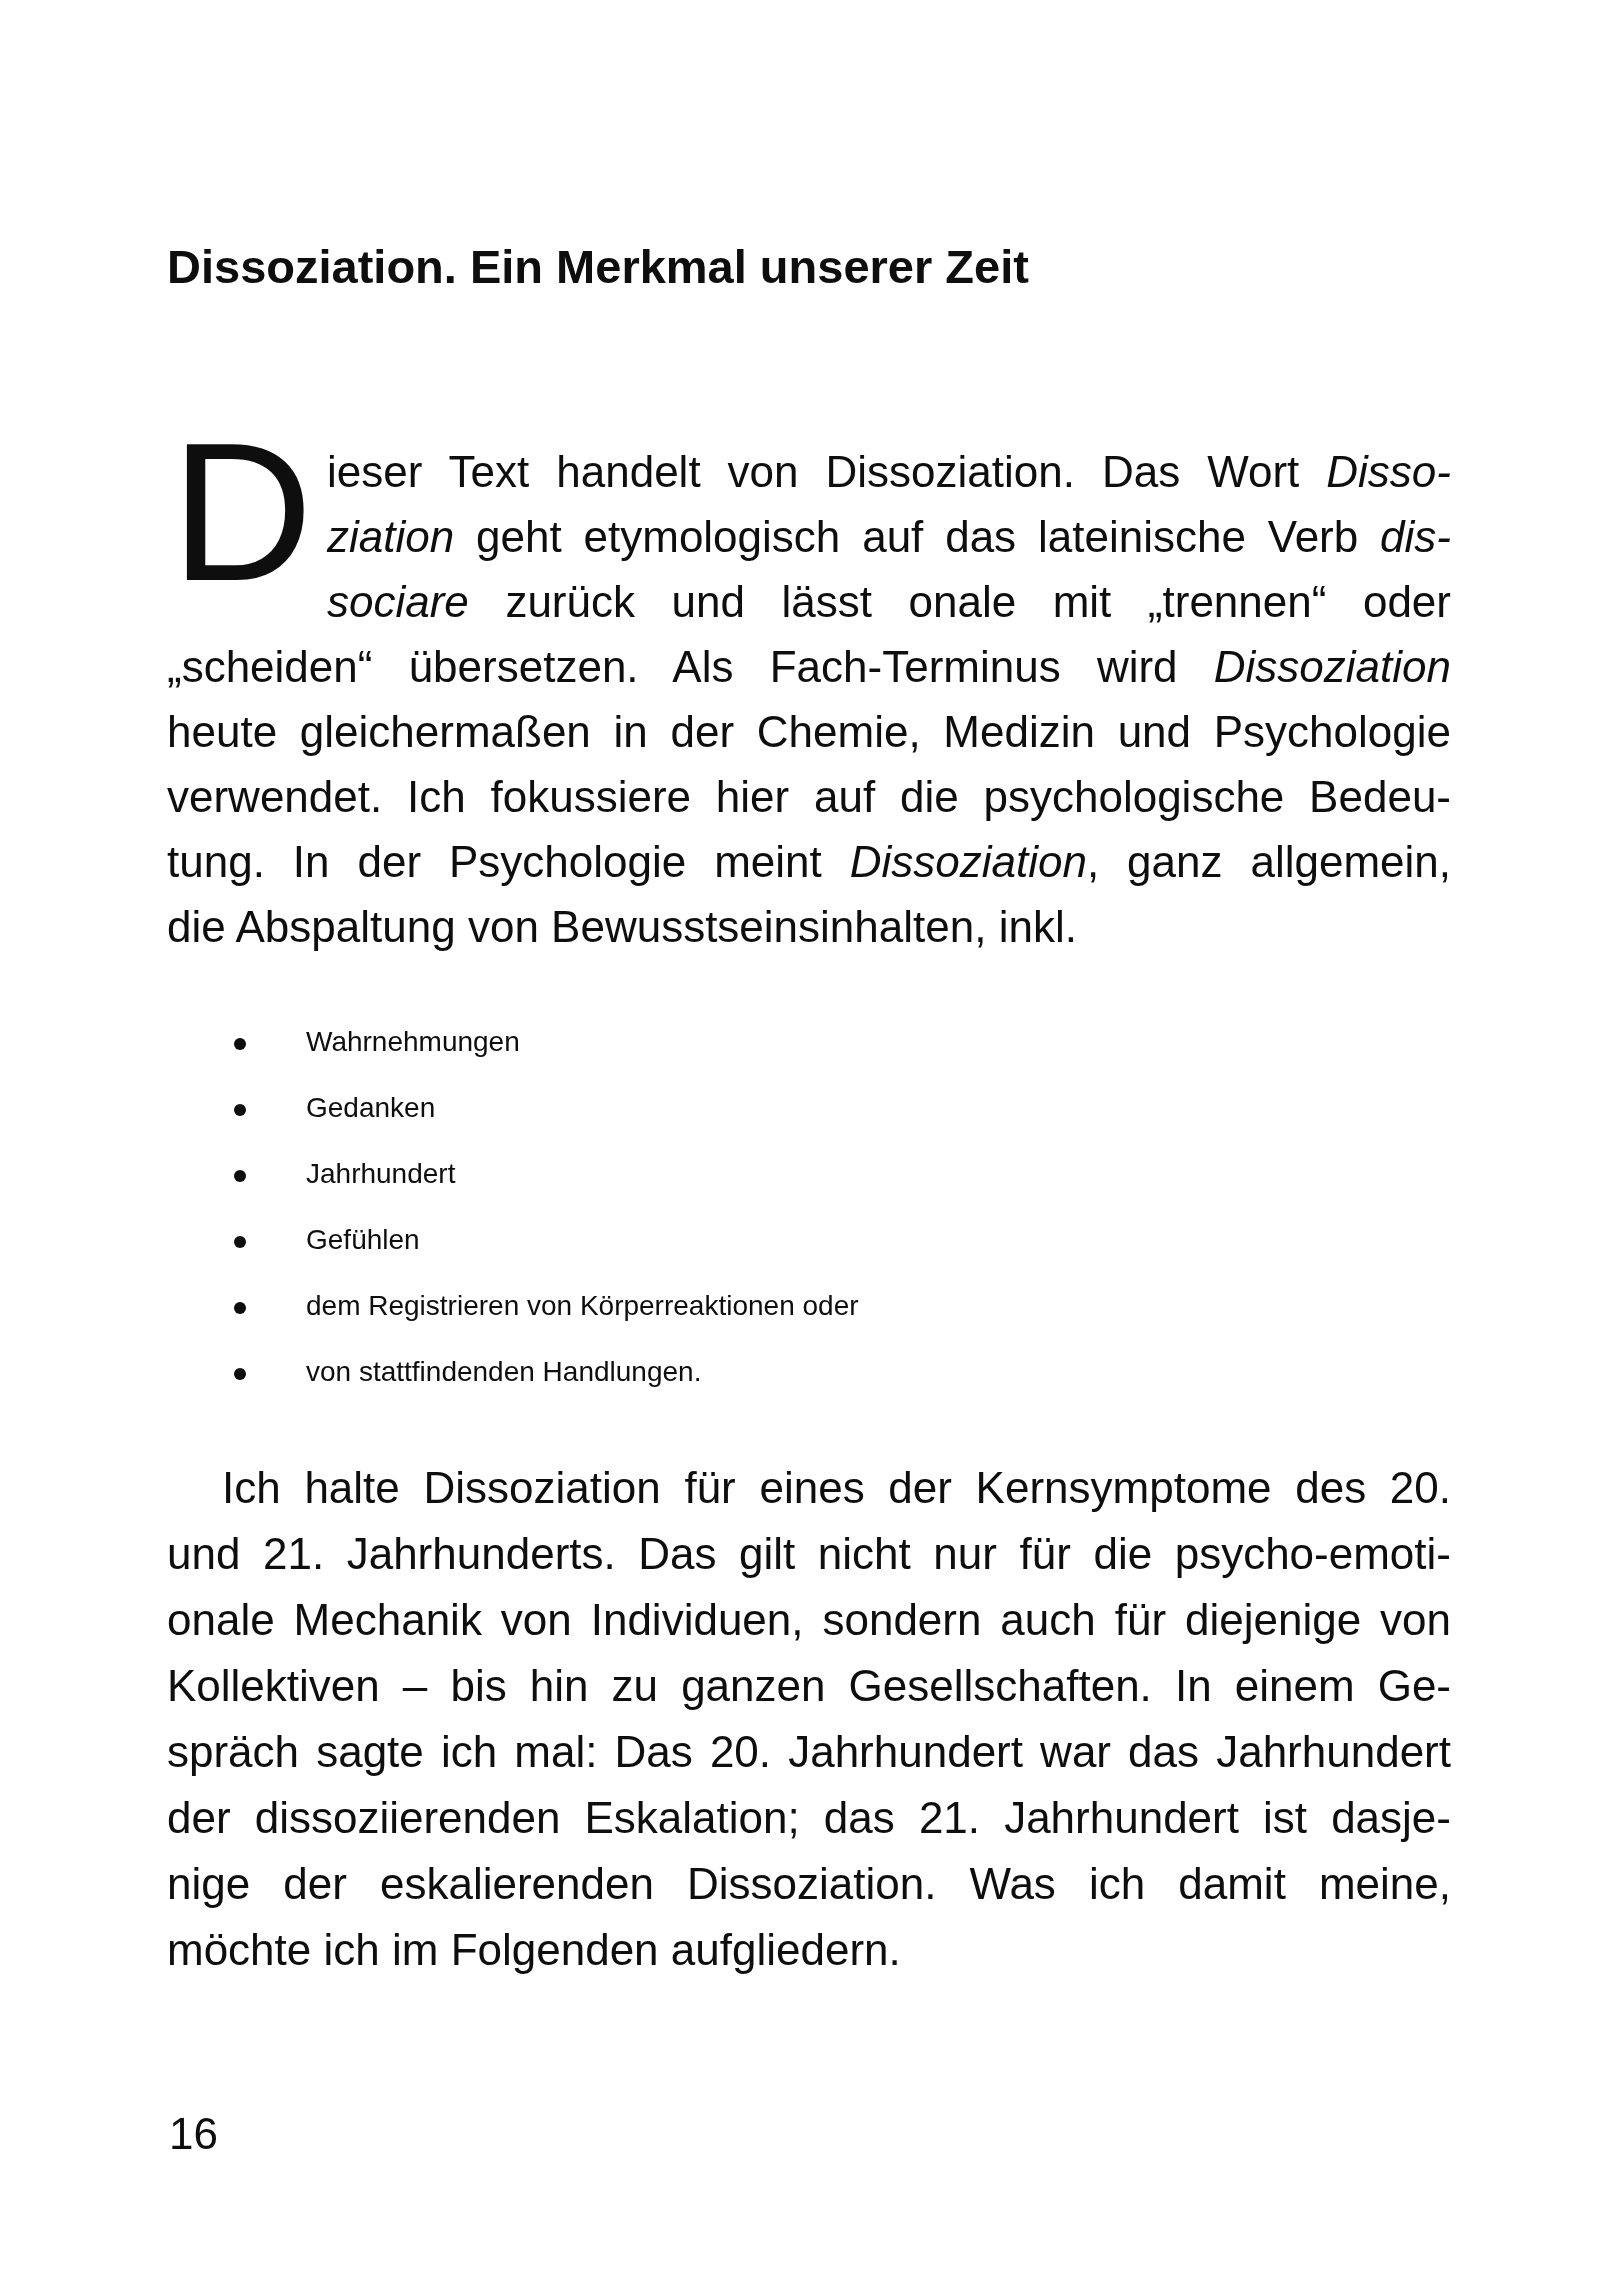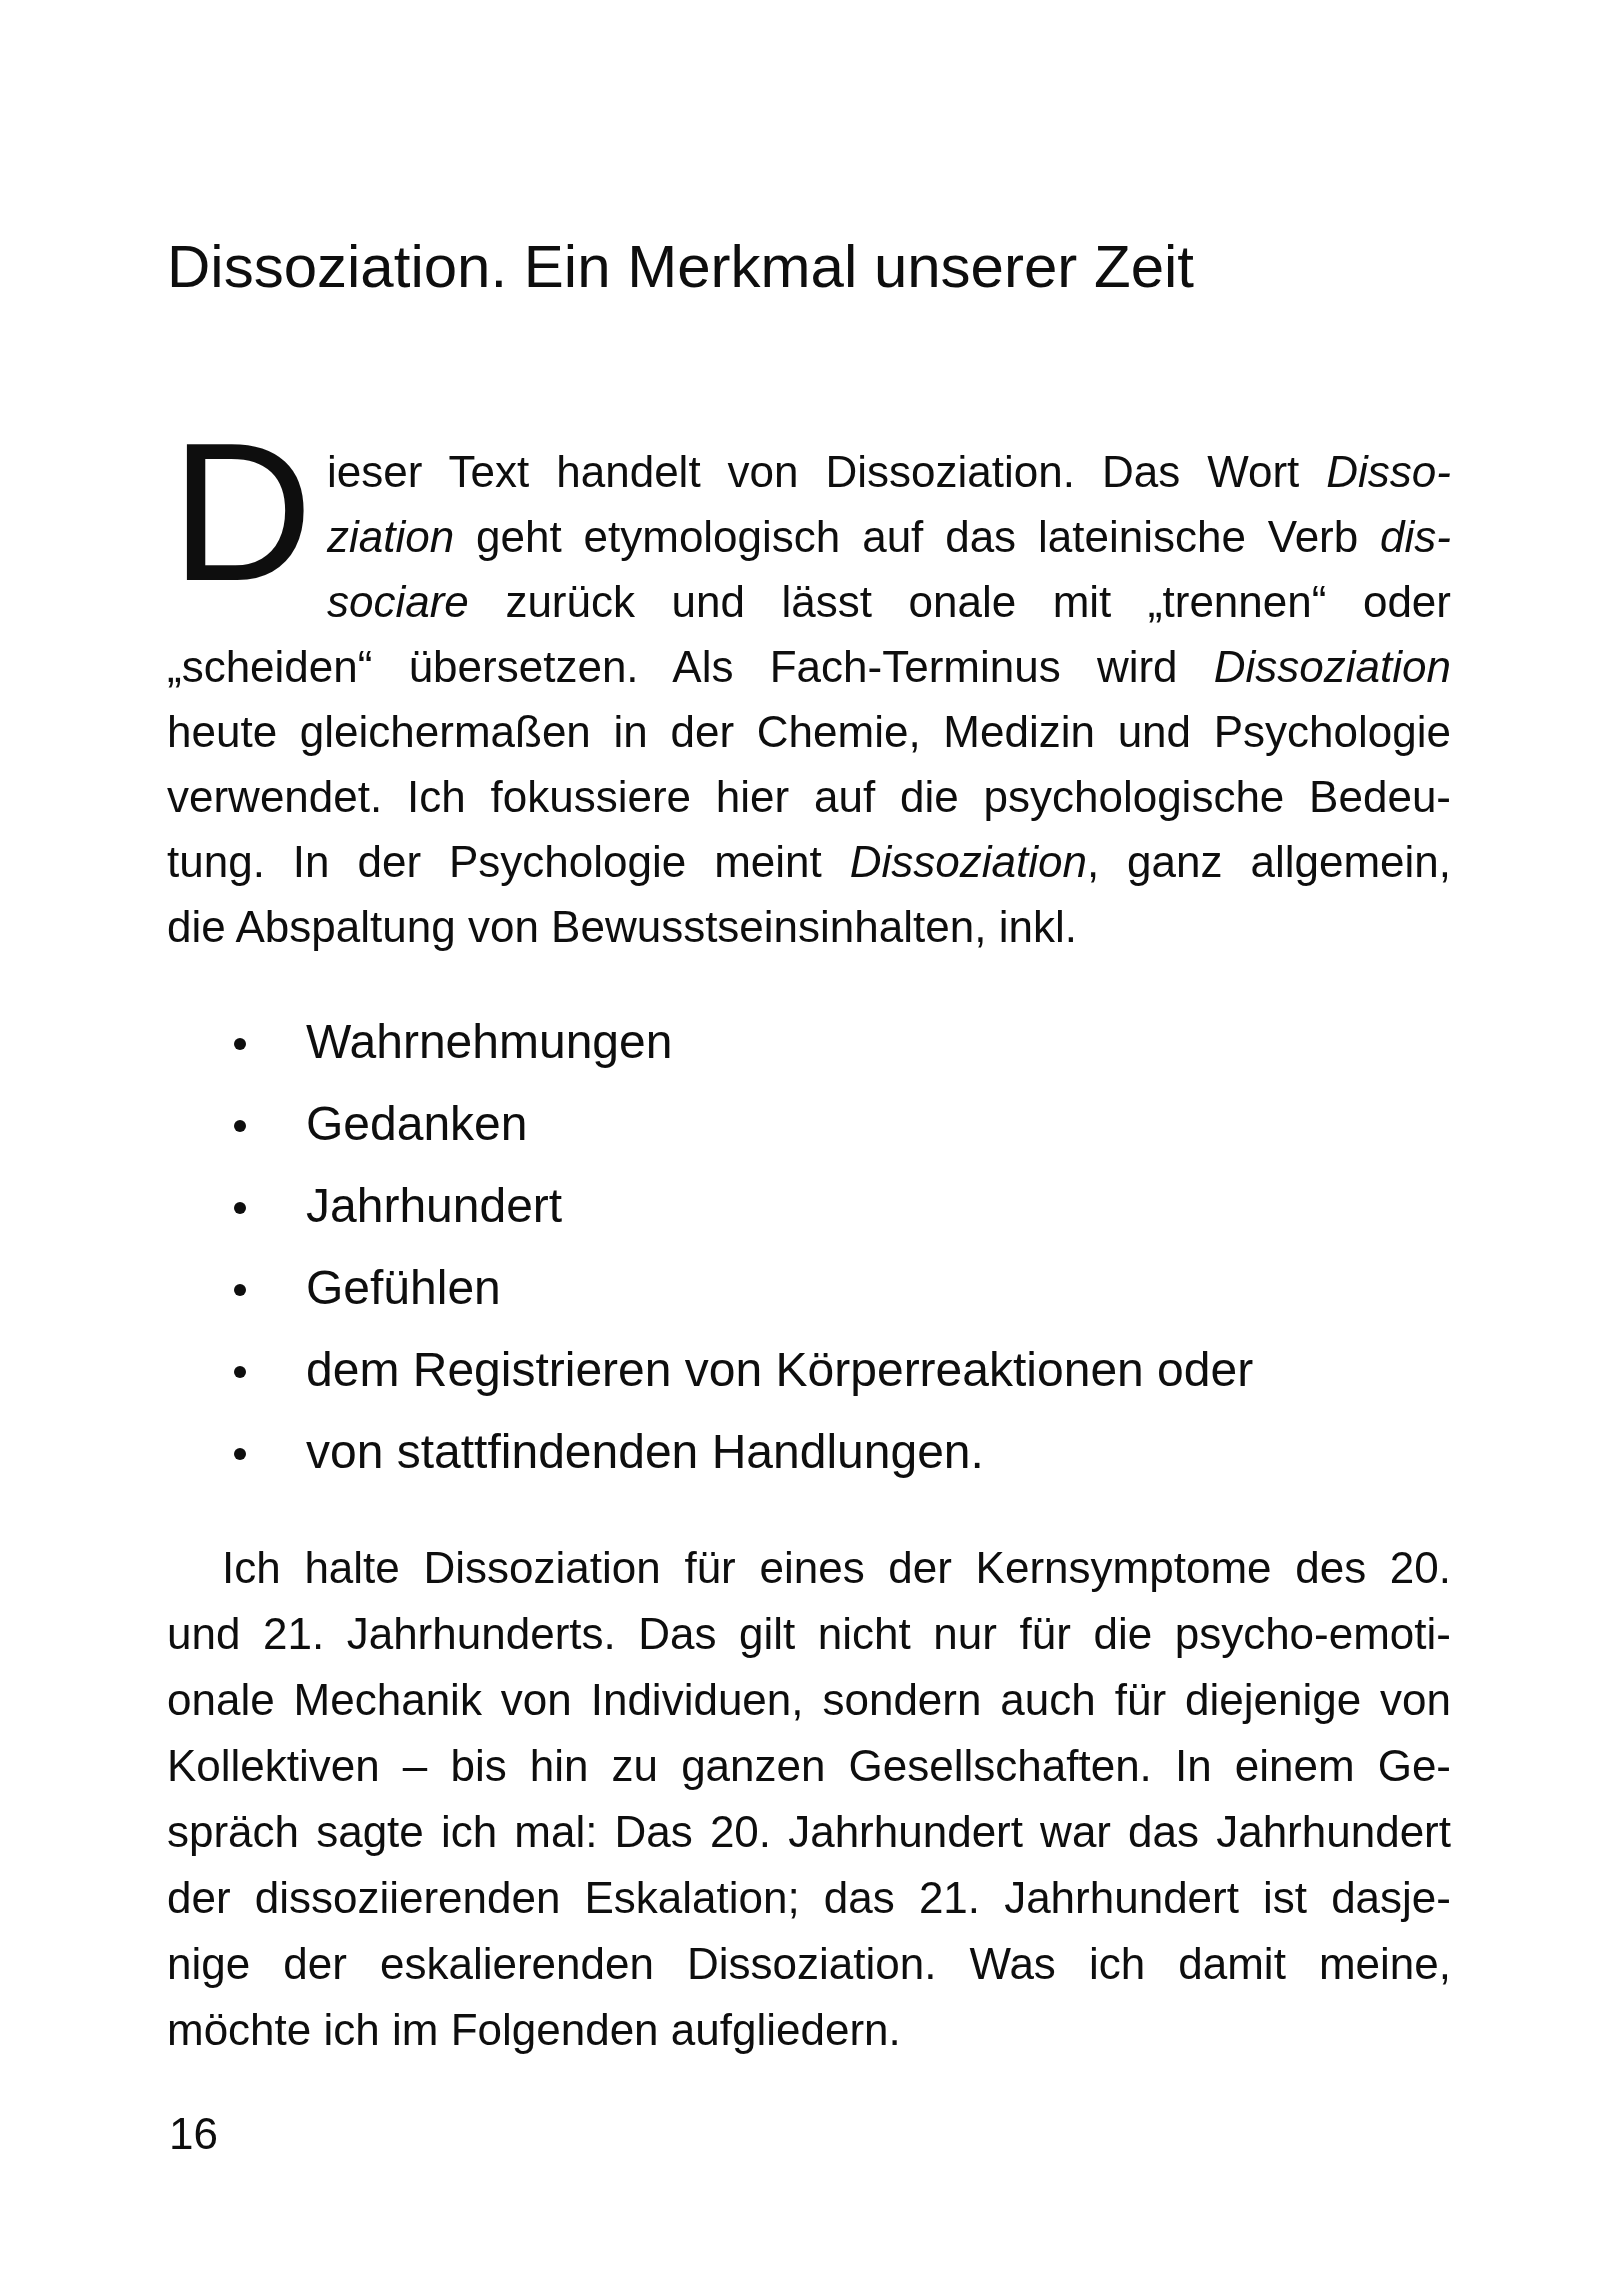--- a/index.html
+++ b/index.html
@@ -13,23 +13,23 @@
     overflow: hidden;
   }
   .page {
     position: absolute;
     left: 167px;
     top: 0;
     width: 1284px;
   }
   .title {
     margin: 234px 0 0 0;
-    font-size: 60px;
+    font-size: 47px;
     line-height: 66px;
-    font-weight: normal;
+    font-weight: bold;
     letter-spacing: 0;
     white-space: nowrap;
   }
   .para { font-size: 44px; }
   #para1 { margin-top: 139px; }
   #para2 { margin-top: 50px; }
   .line {
     line-height: 65px;
     text-align: right;
     text-align-last: left;
@@ -51,23 +51,22 @@
     font-weight: 400;
   }
   ul.bullets {
     list-style: none;
     margin: 50px 0 0 0;
     padding: 0;
   }
   ul.bullets li {
     position: relative;
     padding-left: 139px;
-    font-size: 48px;
+    font-size: 28px;
     line-height: 66px;
-    margin-top: 16px;
   }
   ul.bullets li::before {
     content: "";
     position: absolute;
     left: 67px;
     top: 29px;
     width: 12px;
     height: 12px;
     border-radius: 50%;
     background: #0e0e0e;

